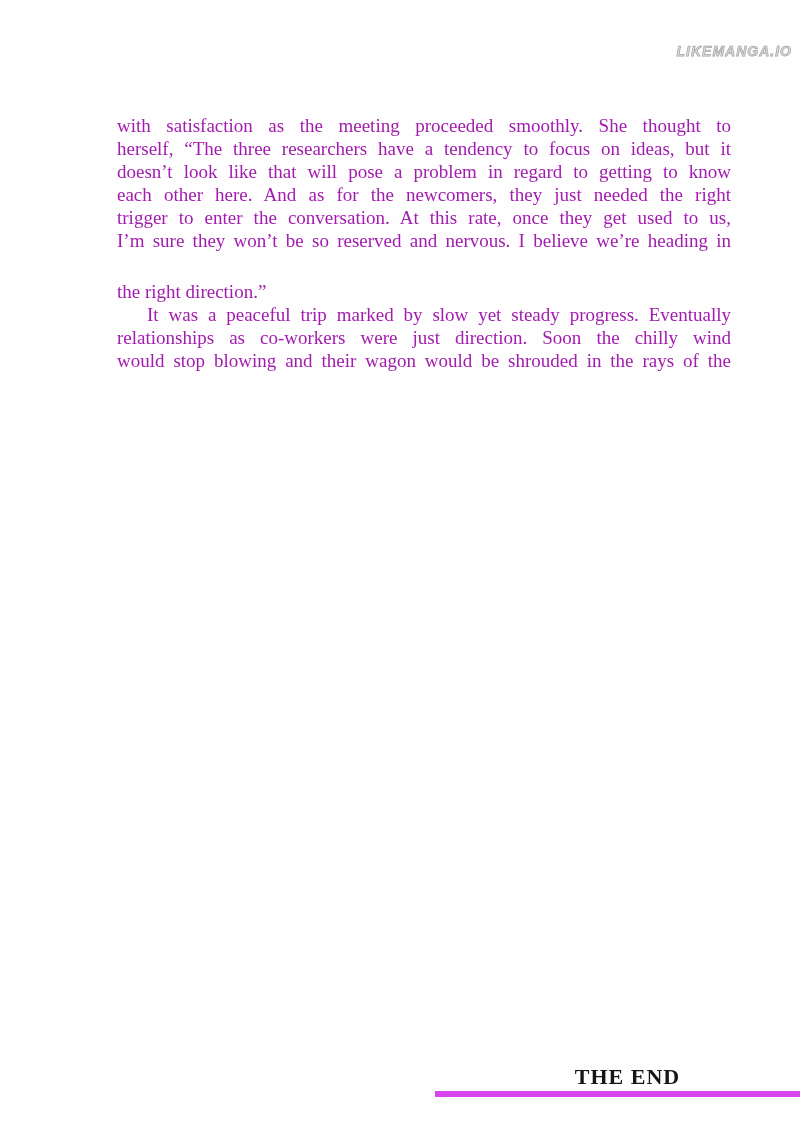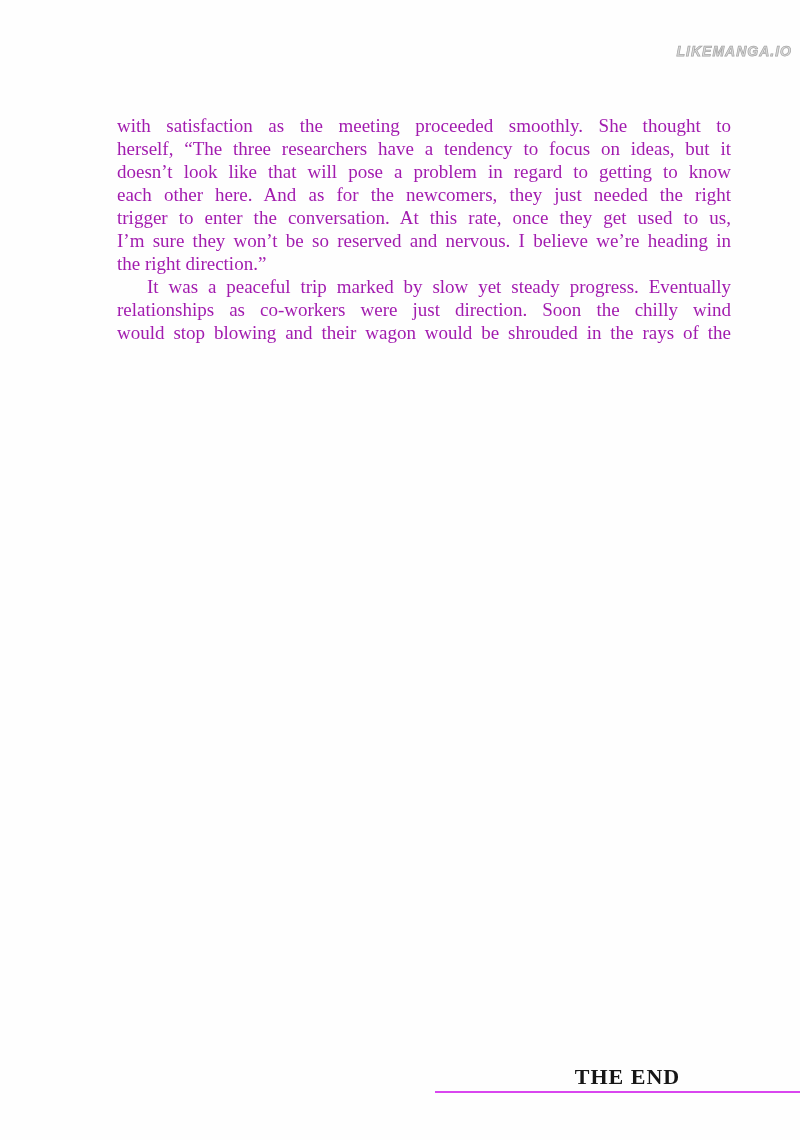--- a/index.html
+++ b/index.html
@@ -37,28 +37,28 @@
     color: #a21caf;
     font-size: 19px;
     line-height: 23px;
   }
   .para { margin: 0; }
   .line {
     text-align: justify;
     text-align-last: justify;
     white-space: normal;
   }
-  .line.last { text-align-last: left; }
+  .line.last { text-align-last: left; margin-top: 28px; }
   .line.indent { text-indent: 30px; }
   .footer {
     position: absolute;
     left: 435px;
     right: 0;
     top: 1062px;
-    border-bottom: 2px solid #d946ef;
+    border-bottom: 6px solid #d946ef;
   }
   .the-end {
     font-family: "Liberation Serif", serif;
     font-weight: bold;
     font-size: 22px;
     line-height: 29px;
     letter-spacing: 1px;
     color: #161616;
     text-align: center;
     padding-left: 20px;

